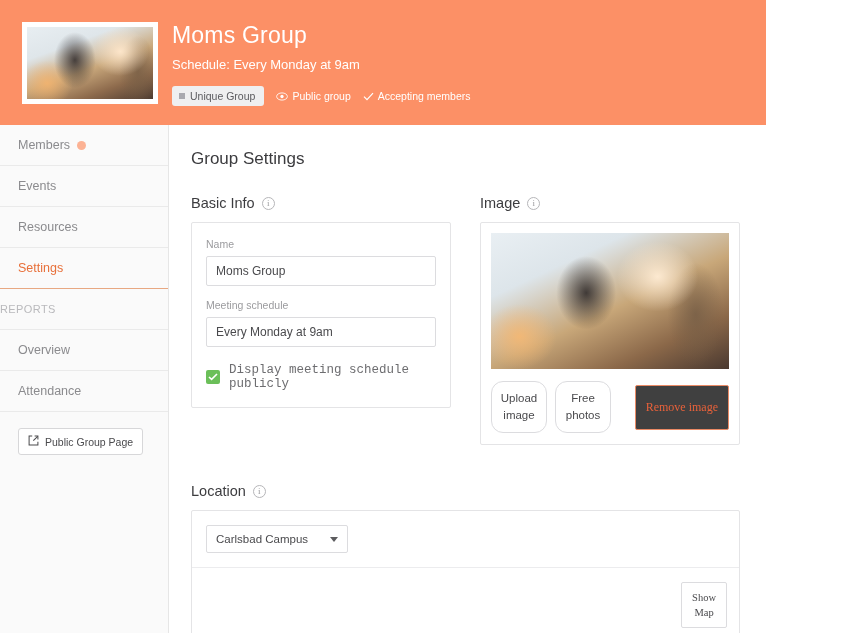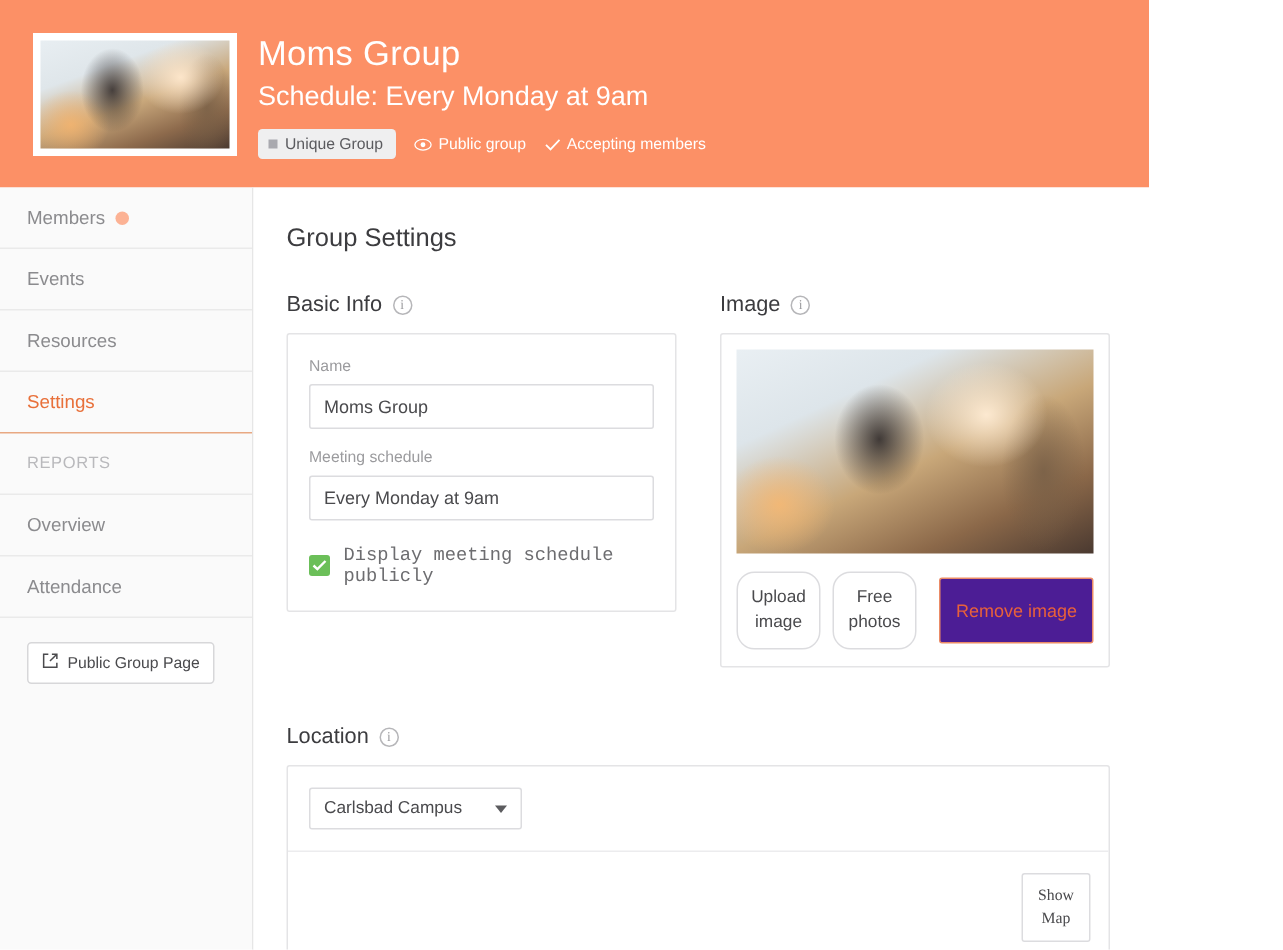--- a/index.html
+++ b/index.html
@@ -29,21 +29,21 @@
       radial-gradient(ellipse 26px 50px at 88% 62%, rgba(120,95,70,.80), rgba(120,95,70,0) 72%),
       radial-gradient(ellipse 34px 30px at 16% 78%, rgba(245,180,110,.85), rgba(245,180,110,0) 76%),
       linear-gradient(160deg, #e8eef2 0%, #dfe6ea 28%, #c9a87c 55%, #8d6a4c 78%, #4c3b31 100%);
   }
   .header-text { margin: 20px 0 0 14px; }
   .group-title {
     color: #ffffff; font-size: 23px; font-weight: normal;
     letter-spacing: .2px; line-height: 30px;
   }
   .group-schedule {
-    color: #ffffff; font-size: 18px; margin-top: 5px; line-height: 19px;
+    color: #ffffff; font-size: 13px; margin-top: 5px; line-height: 19px;
   }
   .meta-row { display: flex; align-items: center; margin-top: 12px; gap: 12px; }
   .badge-unique {
     display: inline-flex; align-items: center; gap: 5px;
     background: #efeff0; color: #5b5b5f;
     font-size: 10.5px; padding: 4px 9px 4px 7px; border-radius: 3px;
   }
   .badge-sq { width: 6px; height: 6px; background: #a9a9af; display:inline-block; }
   .meta-item {
     display: inline-flex; align-items: center; gap: 4px;
@@ -60,21 +60,21 @@
     height: 41px; display: flex; align-items: center; gap: 7px;
     padding-left: 18px; font-size: 12.5px; color: #8b8b8e;
     border-bottom: 1px solid #eaeaea; cursor: pointer;
   }
   .nav-item.active { color: #e8703a; border-bottom: 1px solid #e8a882; }
   .nav-dot {
     width: 9px; height: 9px; border-radius: 50%;
     background: #fcb294; display: inline-block;
   }
   .nav-section {
-    height: 41px; display:flex; align-items:center; padding-left: 18px;
+    height: 41px; display:flex; align-items:center; 
     font-size: 11px; color: #b9b9bc; letter-spacing: .4px;
     border-bottom: 1px solid #eaeaea;
   }
   .sidebar-btn-wrap { padding: 16px 0 0 18px; }
   .public-btn {
     display: inline-flex; align-items: center; gap: 6px;
     border: 1px solid #d7d7d9; background: #ffffff; border-radius: 3px;
     padding: 6px 9px; font-size: 10.5px; color: #4a4a4d; cursor: pointer;
   }
 
@@ -125,23 +125,23 @@
     display:flex; align-items:center; gap: 8px;
     padding: 12px 10px 11px 10px;
   }
   .img-btn {
     border: 1px solid #dcdcdf; background:#ffffff; border-radius: 12px;
     width: 56px; padding: 8px 4px; font-size: 11.5px; color: #4a4a4d;
     text-align:center; line-height: 17px; cursor: pointer;
     font-family: "Liberation Sans", sans-serif;
   }
   .remove-btn {
-    margin-left: auto; border: 1px solid #eb8b66; background:#4c1d95;
+    margin-left: auto; border: 1px solid #eb8b66; background:#404040;
     border-radius: 2px; padding: 14px 10px; font-size: 12px; color: #e8613a;
-    cursor: pointer; font-family: Liberation Sans, sans-serif;
+    cursor: pointer; font-family: Liberation Serif, serif;
   }
 
   .location-wrap { margin-top: 38px; }
   .loc-card { border: 1px solid #e4e4e6; background:#ffffff; border-radius:2px; }
   .loc-top { padding: 14px; border-bottom: 1px solid #ececee; }
   .select-box {
     position: relative; width: 142px; border:1px solid #dcdcdf; border-radius:2px;
     background: #ffffff; padding: 7px 24px 7px 9px;
     font-size: 11.5px; color: #4a4a4d; cursor: pointer;
   }

